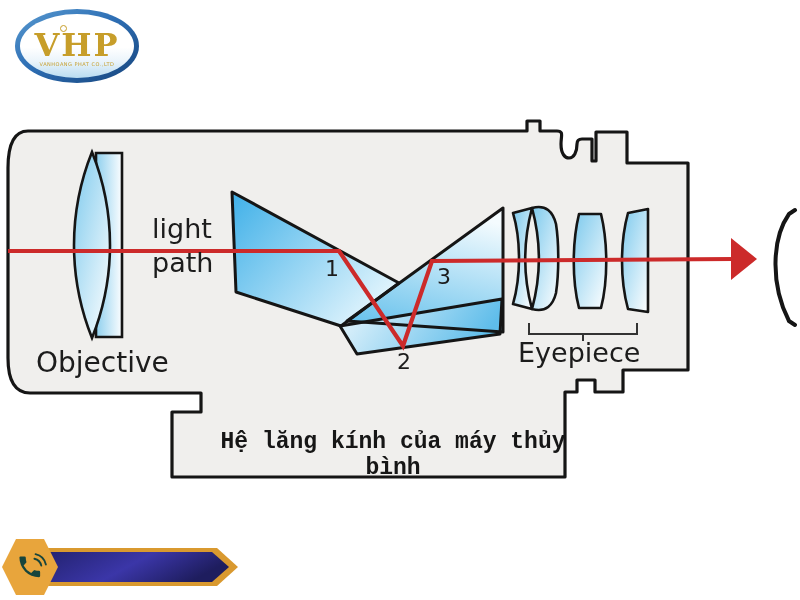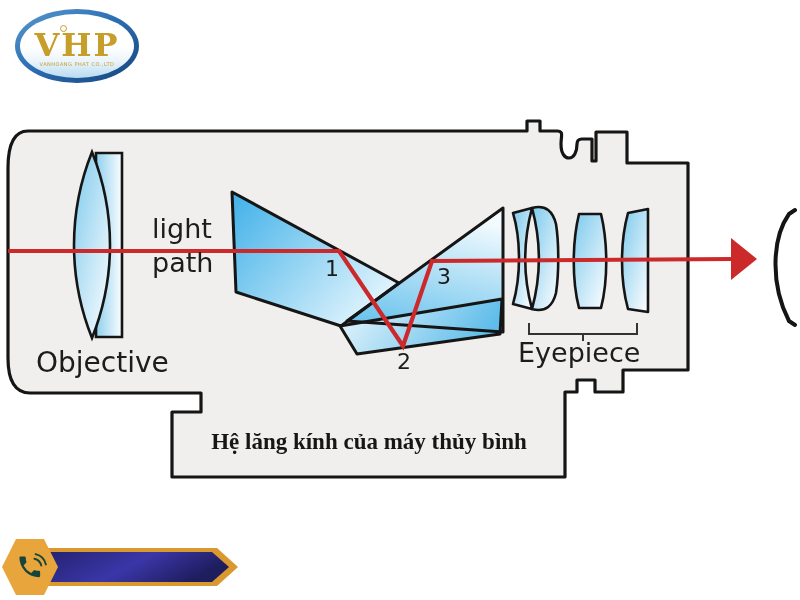--- a/index.html
+++ b/index.html
@@ -7,21 +7,21 @@
         font-family:"DejaVu Sans","Liberation Sans",sans-serif;}
   .layer{position:absolute;left:0;top:0;}
   .lbl{position:absolute;color:#1c1c1c;}
   .lbl-lightpath{left:152px;top:212px;font-size:27px;line-height:34px;}
   .lbl-objective{left:36px;top:346px;font-size:28px;}
   .lbl-eyepiece{left:518px;top:337px;width:134px;font-size:27px;}
   .lbl-p1{left:320px;top:256px;width:24px;text-align:center;font-size:22px;}
   .lbl-p2{left:392px;top:349px;width:24px;text-align:center;font-size:22px;}
   .lbl-p3{left:432px;top:264px;width:24px;text-align:center;font-size:22px;}
   .lbl-caption{left:175px;top:429px;width:388px;text-align:center;
-               font-family:Liberation Serif, serif;font-weight:bold;font-size:23px;color:#161616;}
+               font-family:Liberation Mono, monospace;font-weight:bold;font-size:23px;color:#161616;padding-left:24px;}
   
   .logo{position:absolute;left:15px;top:9px;width:124px;height:74px;}
   .logo-ring{position:absolute;left:0;top:0;width:124px;height:74px;border-radius:50%;
              background:linear-gradient(150deg,#5a9bd0 0%,#2e6fb5 45%,#16447c 100%);}
   .logo-inner{position:absolute;left:5px;top:5px;width:114px;height:64px;border-radius:50%;
               background:linear-gradient(to bottom,#ffffff 52%,#eaf4fb 74%,#b9dcf0 100%);
               display:flex;flex-direction:column;align-items:center;justify-content:center;}
   .logo-brand{font-family:"DejaVu Serif","Liberation Serif",serif;font-weight:bold;
               font-size:32px;line-height:30px;color:#c79e2a;letter-spacing:2px;margin-top:4px;}
   .logo-sub{font-size:5px;color:#c79e2a;letter-spacing:.5px;margin-top:1px;white-space:nowrap;}

